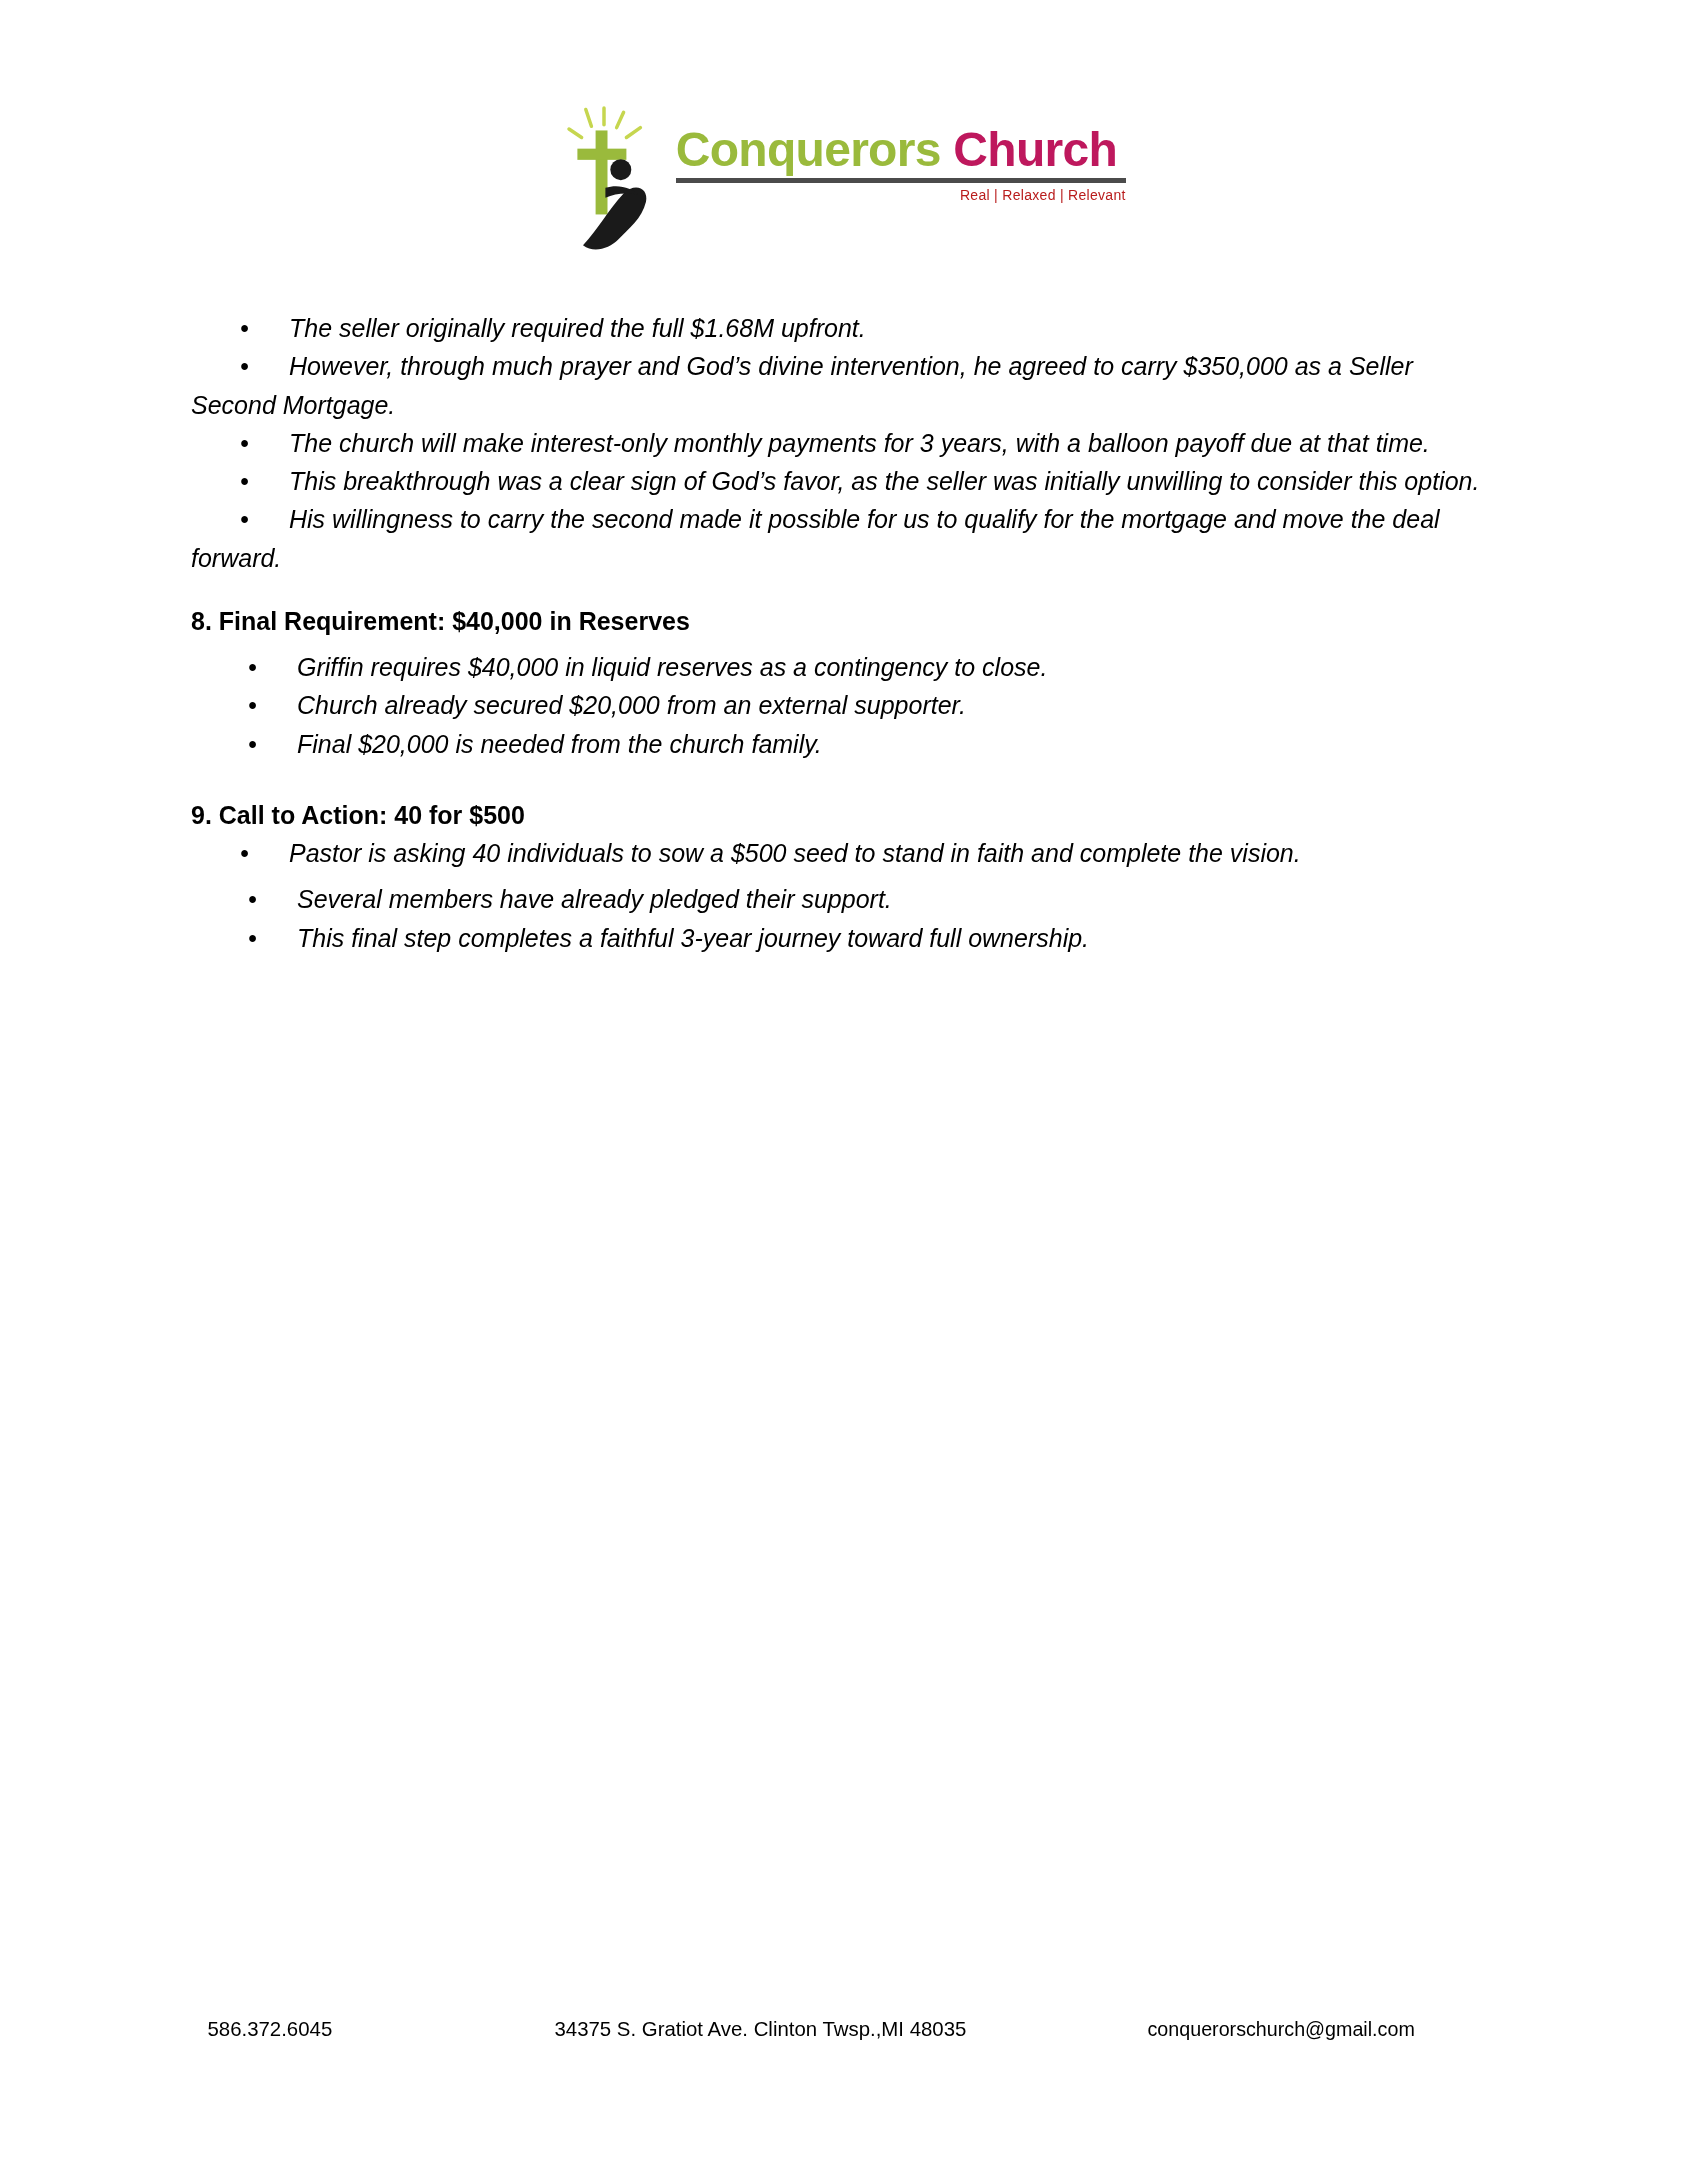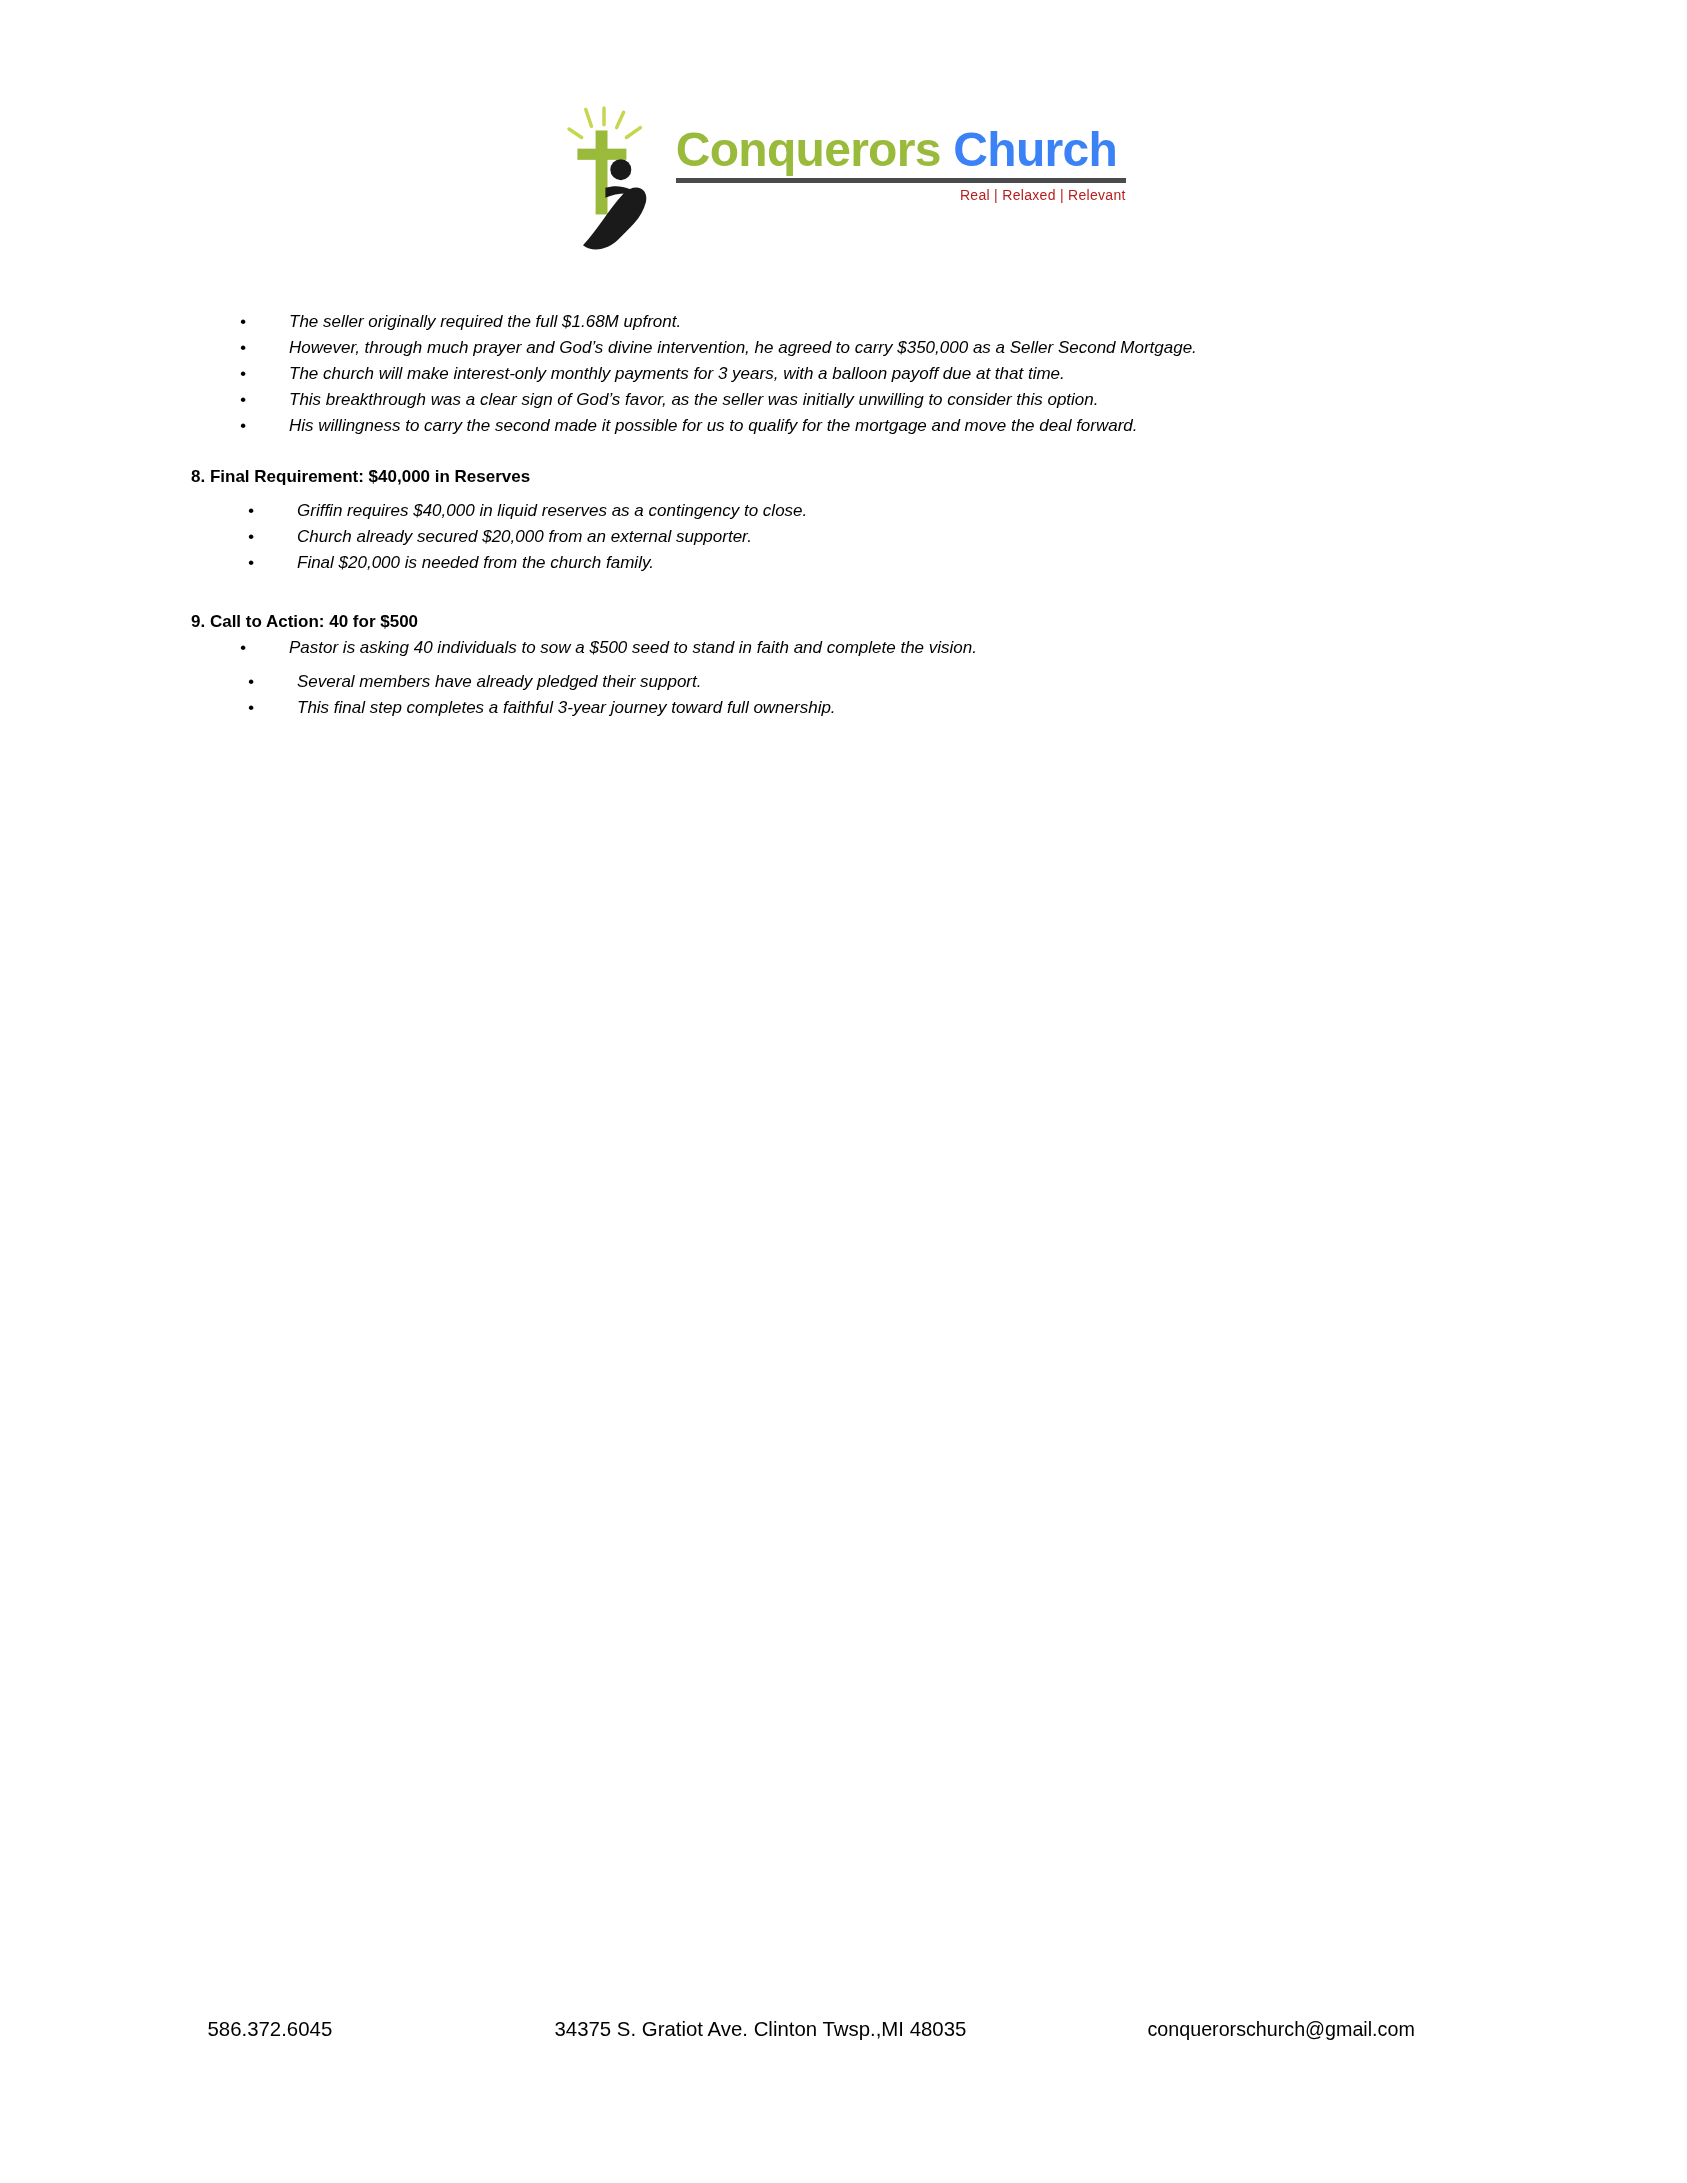--- a/index.html
+++ b/index.html
@@ -40,21 +40,21 @@
     padding-top: 21px;
   }
   .logo-line1 {
     font-size: 48px;
     font-weight: bold;
     letter-spacing: -0.7px;
     line-height: 1;
     white-space: nowrap;
   }
   .logo-conquerors { color: #9aba3c; text-align: center; }
-  .logo-church { color: #3b82f6; }
+  .logo-church { color: #be185d; }
   .logo-rule {
     height: 4.9px;
     background: #4b4b4b;
     margin-top: 4.2px;
     width: 450px;
   }
   .logo-tagline {
     margin-top: 3.5px;
     text-align: right;
     width: 450px;
@@ -62,21 +62,21 @@
     color: #b91c1c;
     letter-spacing: 0.3px;
   }
 
   
   .doc-body {
     position: absolute;
     top: 309px;
     left: 191px;
     width: 1305px;
-    font-size: 17px;
+    font-size: 25px;
     line-height: 1.53;
   }
   .bullet-line {
     font-style: italic;
     margin: 0;
   }
   .bullet-line .b-dot {
     display: inline-block;
     width: 98px;
     text-indent: 49px;

